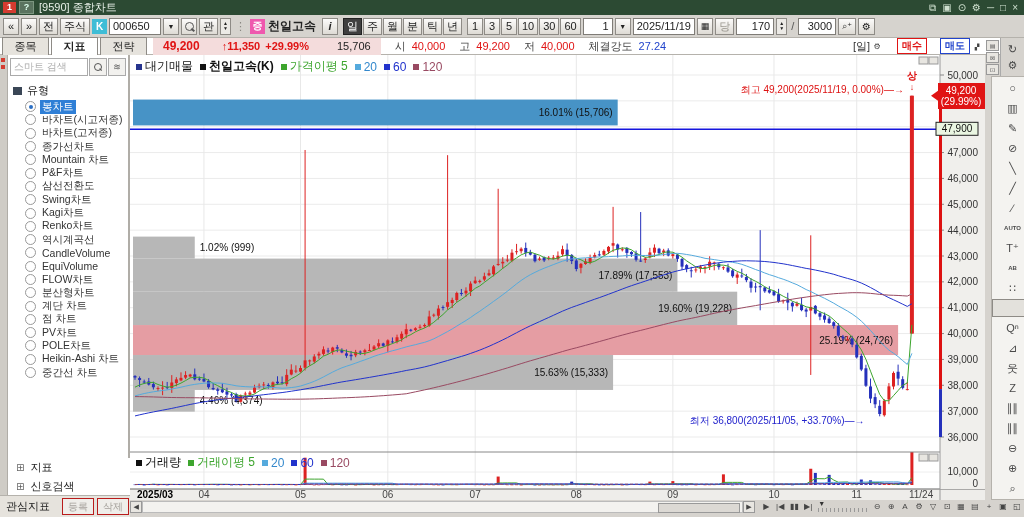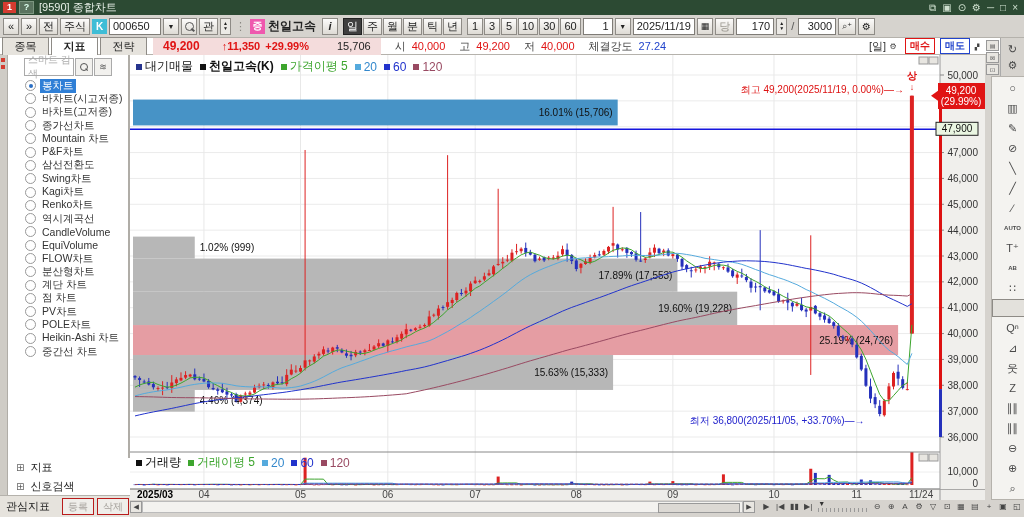--- a/index.html
+++ b/index.html
@@ -38,29 +38,29 @@
            border-bottom:1px solid #b5b2ac;display:flex;align-items:center;box-sizing:border-box;}
   .tab{width:45px;height:17px;border:1px solid #8e8b86;border-bottom:none;background:#e6e3dd;
        display:inline-flex;align-items:center;justify-content:center;margin-left:2px;cursor:pointer;}
   .tab.active{background:#fff;font-weight:bold;}
   .q-pink{background:#f4dcdc;height:17px;display:flex;align-items:center;margin-left:6px;padding:0 10px;gap:0;}
   .q-red{color:#e01414;}
   .q-blue{color:#2244cc;}
   .q-lab{color:#444;margin:0 6px 0 14px;}
   .q-cells{display:flex;align-items:center;height:17px;}
   .mini-btn{height:14px;padding:0 4px;border:1px solid;background:#fff;font-size:10px;font-weight:bold;
-            display:inline-flex;align-items:center;margin-left:5px;cursor:pointer;}
+            display:inline-flex;align-items:center;margin-left:13px;cursor:pointer;}
   .mini-btn.buy{color:#e01414;border-color:#e01414;}
   .mini-btn.sell{color:#2244cc;border-color:#2244cc;}
   
   .left-strip{position:absolute;left:0;top:55px;width:7px;height:445px;background:#cfccc6;border-right:1px solid #b0ada7;}
   .left-strip .tick{position:absolute;left:1px;width:4px;height:4px;background:#d43c30;}
   .sidebar{position:absolute;left:8px;top:55px;width:122px;height:440px;background:#fff;
            border-right:2px solid #b0ada7;box-sizing:border-box;overflow:hidden;}
-  .sb-search{display:flex;align-items:center;margin:3px 16px;gap:1px;}
+  .sb-search{display:flex;align-items:center;margin:3px 2px;gap:1px;}
   .sb-input{flex:1;height:16px;border:1px solid #aaa;background:#fff;color:#aaa;
             font-size:10px;display:flex;align-items:center;padding-left:3px;}
   .sb-sbtn{width:16px;height:16px;border:1px solid #aaa;background:#f2f1ee;display:flex;
            align-items:center;justify-content:center;font-size:9px;color:#555;cursor:pointer;}
   .sb-group{display:flex;align-items:center;gap:5px;padding:4px 2px 2px 5px;font-size:11px;}
   .sb-folder{width:9px;height:8px;background:#3a4656;display:inline-block;}
   .sb-root{padding:2px 0 1px 8px;font-size:11px;color:#333;}
   .sb-item{display:flex;align-items:center;gap:4px;height:13.3px;padding-left:17px;font-size:10.5px;
            color:#333;cursor:pointer;white-space:nowrap;}
   .radio{width:9px;height:9px;border:1px solid #999;border-radius:50%;background:#fff;flex:none;
@@ -217,20 +217,24 @@
 
   <div class="sidebar">
     <div class="sb-search">
       <span class="sb-input">스마트 검색</span>
       <span class="sb-sbtn">
         <span style="display:inline-block;width:6px;height:6px;border:1.3px solid #555;border-radius:50%;position:relative;">
             <i style="position:absolute;left:4px;top:5px;width:3px;height:1.3px;background:#555;transform:rotate(40deg);"></i>
           </span>
       </span>
       <span class="sb-sbtn">≋</span>
+    </div>
+    <div class="sb-group">
+      <span class="sb-folder"></span>
+      <span>유형</span>
     </div>
     <div id="chart-type-list">
         <div class="sb-item sel">
           <span class="radio on"></span>
           <span class="lbl">봉차트</span>
         </div>
         <div class="sb-item">
           <span class="radio"></span>
           <span class="lbl">바차트(시고저종)</span>
         </div>

